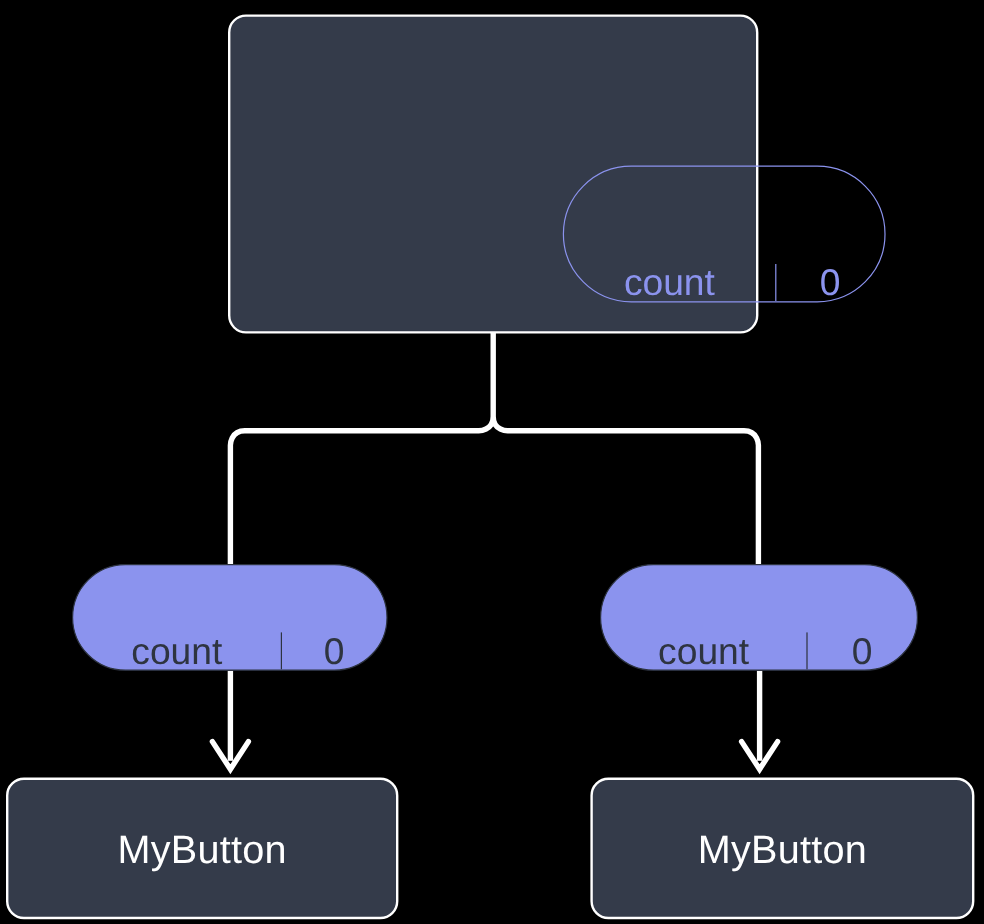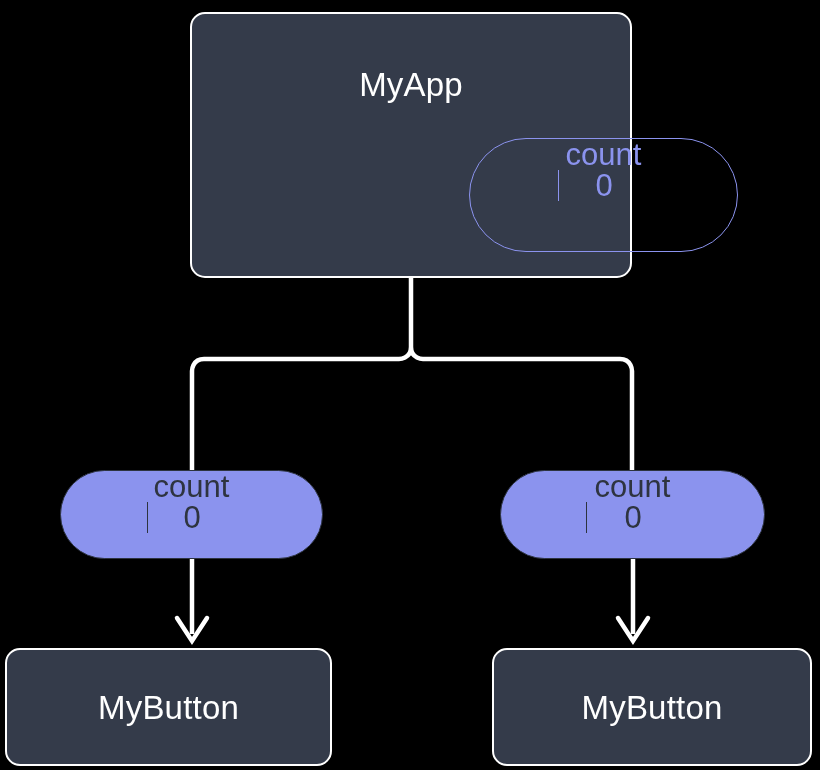--- a/index.html
+++ b/index.html
@@ -75,24 +75,23 @@
     top: 648px;
     width: 320px;
     height: 118px;
   }
 
   
   .state-pill {
     position: absolute;
     box-sizing: border-box;
     display: flex;
-    align-items: center;
+    align-items: flex-end;
     border-radius: 999px;
     overflow: hidden;
-    flex-direction: column;
   }
   .state-pill .pill-key,
   .state-pill .pill-value {
     display: flex;
     align-items: center;
     justify-content: center;
     box-sizing: border-box;
     white-space: nowrap;
     line-height: 1;
   }
@@ -176,21 +175,20 @@
       <path d="M 177 618 L 192 641 L 207 618" fill="none" stroke="#ffffff" stroke-width="4.5" stroke-linecap="round" stroke-linejoin="miter"></path>
     </g>
 
     <g>
       <line x1="633" y1="559" x2="633" y2="634" stroke="#ffffff" stroke-width="4.5" stroke-linecap="butt"></line>
       <path d="M 618 618 L 633 641 L 648 618" fill="none" stroke="#ffffff" stroke-width="4.5" stroke-linecap="round" stroke-linejoin="miter"></path>
     </g>
   </svg>
 
   <div id="box-myapp" class="component-box">
-    <div class="component-title">MyApp</div>
 
     <div id="pill-myapp-state" class="state-pill pill-outline">
       <div class="pill-key">count</div>
       <div class="pill-value">0</div>
     </div>
   </div>
 
   <div id="pill-prop-left" class="state-pill pill-filled">
     <div class="pill-key">count</div>
     <div class="pill-value">0</div>

